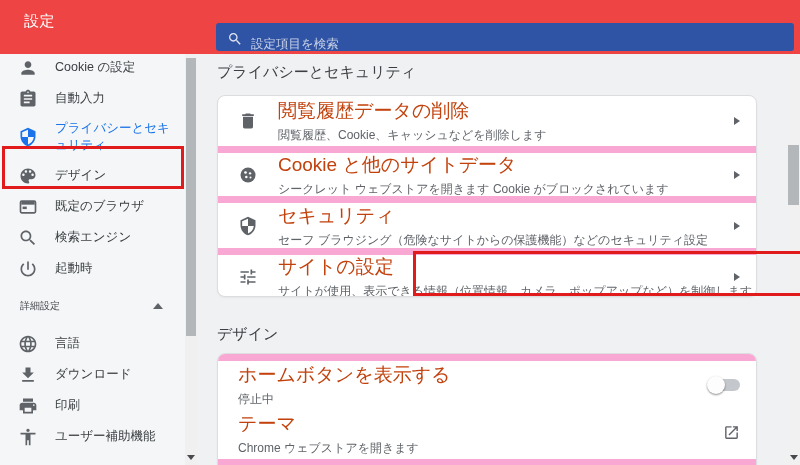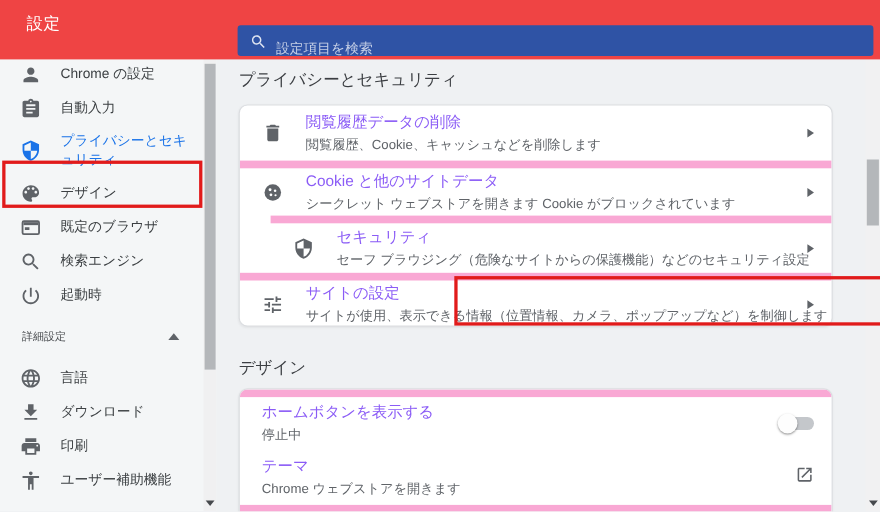--- a/index.html
+++ b/index.html
@@ -49,25 +49,25 @@
   .main{position:absolute;left:197px;top:42px;right:0;bottom:0;background:#eff1f3;overflow:hidden;}
   .sec-h{position:absolute;left:20px;font-size:15px;font-weight:500;color:#3b3e42;white-space:nowrap;}
   #sec-h1{top:21px;}
   #sec-h2{top:283px;}
   .card{position:absolute;left:20px;width:540px;background:#fff;border:1px solid #dbdde0;
     border-radius:8px;box-shadow:0 1px 2px rgba(0,0,0,.05);box-sizing:border-box;overflow:hidden;}
   #card1{top:53px;height:202px;}
   #card2{top:311px;height:170px;}
   .row{display:flex;align-items:center;padding:0 16px 0 20px;box-sizing:border-box;cursor:pointer;}
   .row.bt{border-top:7px solid #f9a8d4;}
-  .h50{height:50px;}.h52{height:52px;margin-left:28px;}.h55{height:55px;}
+  .h50{height:50px;}.h52{height:52px;}.h55{height:55px;}
   .ric{width:20px;height:20px;margin-right:20px;flex:none;color:#5f6368;}
   .ric svg{display:block;}
   .rtext{display:flex;flex-direction:column;gap:3px;min-width:0;}
-  .rtitle{font-size:14px;color:#8b5cf6;white-space:nowrap;}
+  .rtitle{font-size:19px;color:#c2410c;white-space:nowrap;}
   .rsub{font-size:12px;color:#5f6368;white-space:nowrap;}
   .chev{margin-left:auto;flex:none;width:0;height:0;border-left:6px solid #5f6368;
     border-top:4px solid transparent;border-bottom:4px solid transparent;}
   .launch{margin-left:auto;flex:none;color:#5f6368;}
   .toggle{margin-left:auto;flex:none;position:relative;width:30px;height:12px;
     background:#c4c7cb;border-radius:6px;cursor:pointer;}
   .knob{position:absolute;left:-3px;top:-3px;width:18px;height:18px;border-radius:50%;
     background:#fdfdfd;box-shadow:0 1px 2px rgba(0,0,0,.45);}
   
   .annot{position:absolute;border:3px solid #e11b1b;z-index:10;pointer-events:none;box-sizing:border-box;}
@@ -91,21 +91,21 @@
 
 <div class="sidebar">
   <div class="nav">
 
     <div class="nav-item">
       <span class="nicon">
         <svg width="20" height="20" viewBox="0 0 24 24" fill="currentColor">
             <path d="M12 12c2.21 0 4-1.79 4-4s-1.79-4-4-4-4 1.79-4 4 1.79 4 4 4zm0 2c-2.67 0-8 1.34-8 4v2h16v-2c0-2.66-5.33-4-8-4z"></path>
           </svg>
       </span>
-      <span class="nav-label">Chrome の設定</span>
+      <span class="nav-label">Cookie の設定</span>
     </div>
 
     <div class="nav-item">
       <span class="nicon">
         <svg width="20" height="20" viewBox="0 0 24 24" fill="currentColor">
             <path d="M19 3h-4.18C14.4 1.84 13.3 1 12 1c-1.3 0-2.4.84-2.82 2H5c-1.1 0-2 .9-2 2v14c0 1.1.9 2 2 2h14c1.1 0 2-.9 2-2V5c0-1.1-.9-2-2-2zm-7 0c.55 0 1 .45 1 1s-.45 1-1 1-1-.45-1-1 .45-1 1-1zm2 14H7v-2h7v2zm3-4H7v-2h10v2zm0-4H7V7h10v2z"></path>
           </svg>
       </span>
       <span class="nav-label">自動入力</span>
     </div>

